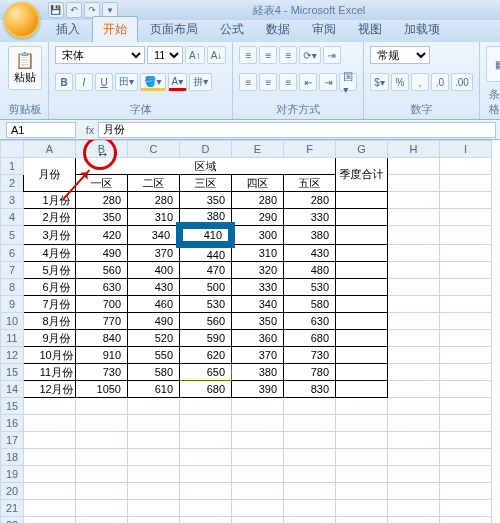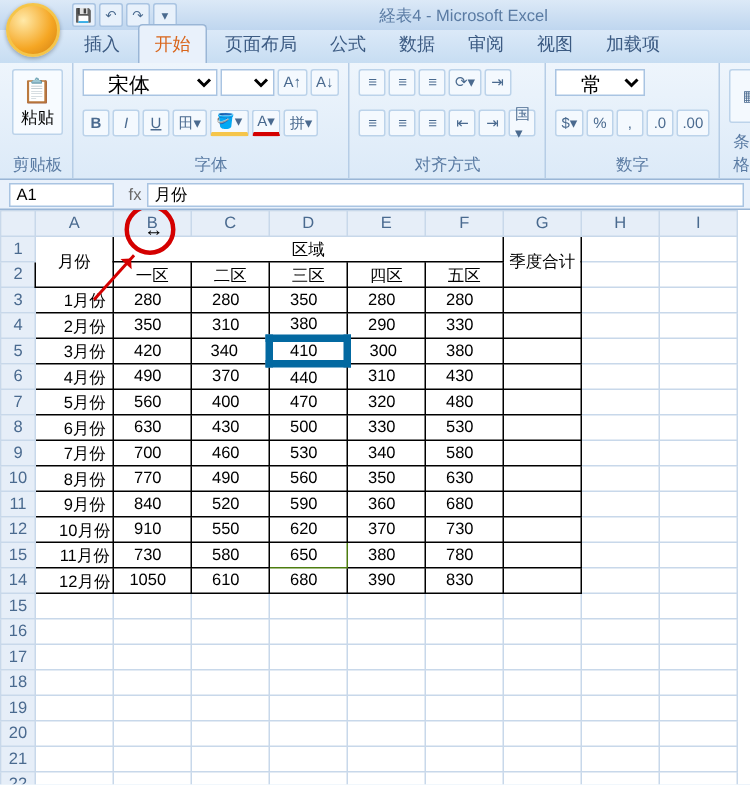--- a/index.html
+++ b/index.html
@@ -12,38 +12,38 @@
 .office-btn{width:36px;height:36px;border-radius:50%;background:radial-gradient(circle at 30% 30%,#ffe9a8,#f5a623 60%,#d17f12);border:2px solid #f5c54a;position:absolute;top:2px;left:4px;z-index:5;box-shadow:0 1px 3px rgba(0,0,0,.3)}
 .tab{padding:4px 10px;margin-right:2px;cursor:pointer}
 .tab.active{background:#e9f1fb;border:1px solid #9ab6d6;border-bottom:none;border-radius:3px 3px 0 0;color:#d9661c}
 .ribbon{height:78px;background:linear-gradient(#eef5fc,#dceaf8);border-bottom:1px solid #9ab6d6;display:flex;padding-left:2px}
 .group{border-right:1px solid #b6cde6;padding:4px 6px 2px;display:flex;flex-direction:column;justify-content:space-between}
 .group-label{text-align:center;color:#5a7ba3;font-size:11px;padding-top:2px}
 .grp-row{display:flex;align-items:center;gap:2px;margin-bottom:2px}
 .btn{background:#f4f9fe;border:1px solid #bcd3ea;border-radius:2px;height:18px;min-width:18px;display:inline-flex;align-items:center;justify-content:center;font-size:10px;color:#4a6a8f;padding:0 3px;cursor:pointer}
 .paste-big{width:34px;height:44px;display:flex;flex-direction:column;align-items:center;justify-content:center;border:1px solid #bcd3ea;background:#f7fbff;border-radius:2px;cursor:pointer}
 .paste-big .ic{font-size:16px}
-.sel{background:#fff;border:1px solid #a9c4e2;height:18px;font-size:14px;padding:0 12px}
+.sel{background:#fff;border:1px solid #a9c4e2;height:18px;font-size:11px;padding:0 2px}
 .formula-bar{height:20px;background:#e9f1fb;border-bottom:1px solid #9ab6d6;display:flex;align-items:center;font-size:11px}
 .namebox{width:70px;background:#fff;border:1px solid #a9c4e2;height:16px;margin:0 6px;padding:0 4px;display:flex;align-items:center}
 .fx{width:16px;color:#6a6a6a;text-align:center}
 .fx-input{flex:1;background:#fff;border:1px solid #a9c4e2;height:16px;margin-right:4px;padding:0 4px;display:flex;align-items:center}
 .sheet-area{position:relative;background:#fff;height:383px;overflow:hidden}
 .annot-circle{position:absolute;width:34px;height:34px;border:3px solid #d40000;border-radius:50%;top:-4px;left:83px;z-index:10;pointer-events:none}
 .annot-arrow{position:absolute;width:40px;height:2px;background:#d40000;top:44px;left:56px;transform:rotate(-48deg);z-index:10;pointer-events:none}
 .annot-arrow:after{content:"";position:absolute;right:-2px;top:-4px;border:5px solid transparent;border-left-color:#d40000}
 table{border-collapse:collapse;table-layout:fixed}
 th,td{border:1px solid #c8d8ea;height:17px;font-size:11px;padding:0;text-align:center;background:#fff}
 .colhdr th{background:#e6eef8;color:#4a6a8f;font-weight:normal;height:17px;width:52px}
 .colhdr th.corner{width:23px;background:#e6eef8}
 .drag-cursor{position:absolute;font-weight:bold;font-size:13px;color:#000;z-index:11;pointer-events:none}
 .rowhdr{background:#e6eef8;color:#4a6a8f;width:23px}
 .month-cell{text-align:center;padding-left:14px}
 .merged{font-weight:normal}
-.num{text-align:center;padding-right:6px}
+.num{text-align:right;padding-right:6px}
 </style>
 </head>
 <body>
 
 <div class="titlebar">
   <div class="office-btn"></div>
   <div class="qat" style="margin-left:44px">
     <span>💾</span>
     <span>↶</span>
     <span>↷</span>
@@ -203,21 +203,21 @@
           <td class="data num" style="border:1px solid #000">330</td>
           <td class="data" style="border:1px solid #000"></td>
           <td></td>
           <td></td>
         </tr>
         <tr>
           <td class="rowhdr">5</td>
           <td class="data month-cell" style="border:1px solid #000">3月份</td>
           <td class="data num" style="border:1px solid #000">420</td>
           <td class="data num" style="border:1px solid #000">340</td>
-          <td class="data num" style="border:5px solid #0369a1">410</td>
+          <td class="data num" style="border:7px solid #0369a1">410</td>
           <td class="data num" style="border:1px solid #000">300</td>
           <td class="data num" style="border:1px solid #000">380</td>
           <td class="data" style="border:1px solid #000"></td>
           <td></td>
           <td></td>
         </tr>
         <tr>
           <td class="rowhdr">6</td>
           <td class="data month-cell" style="border:1px solid #000">4月份</td>
           <td class="data num" style="border:1px solid #000">490</td>

